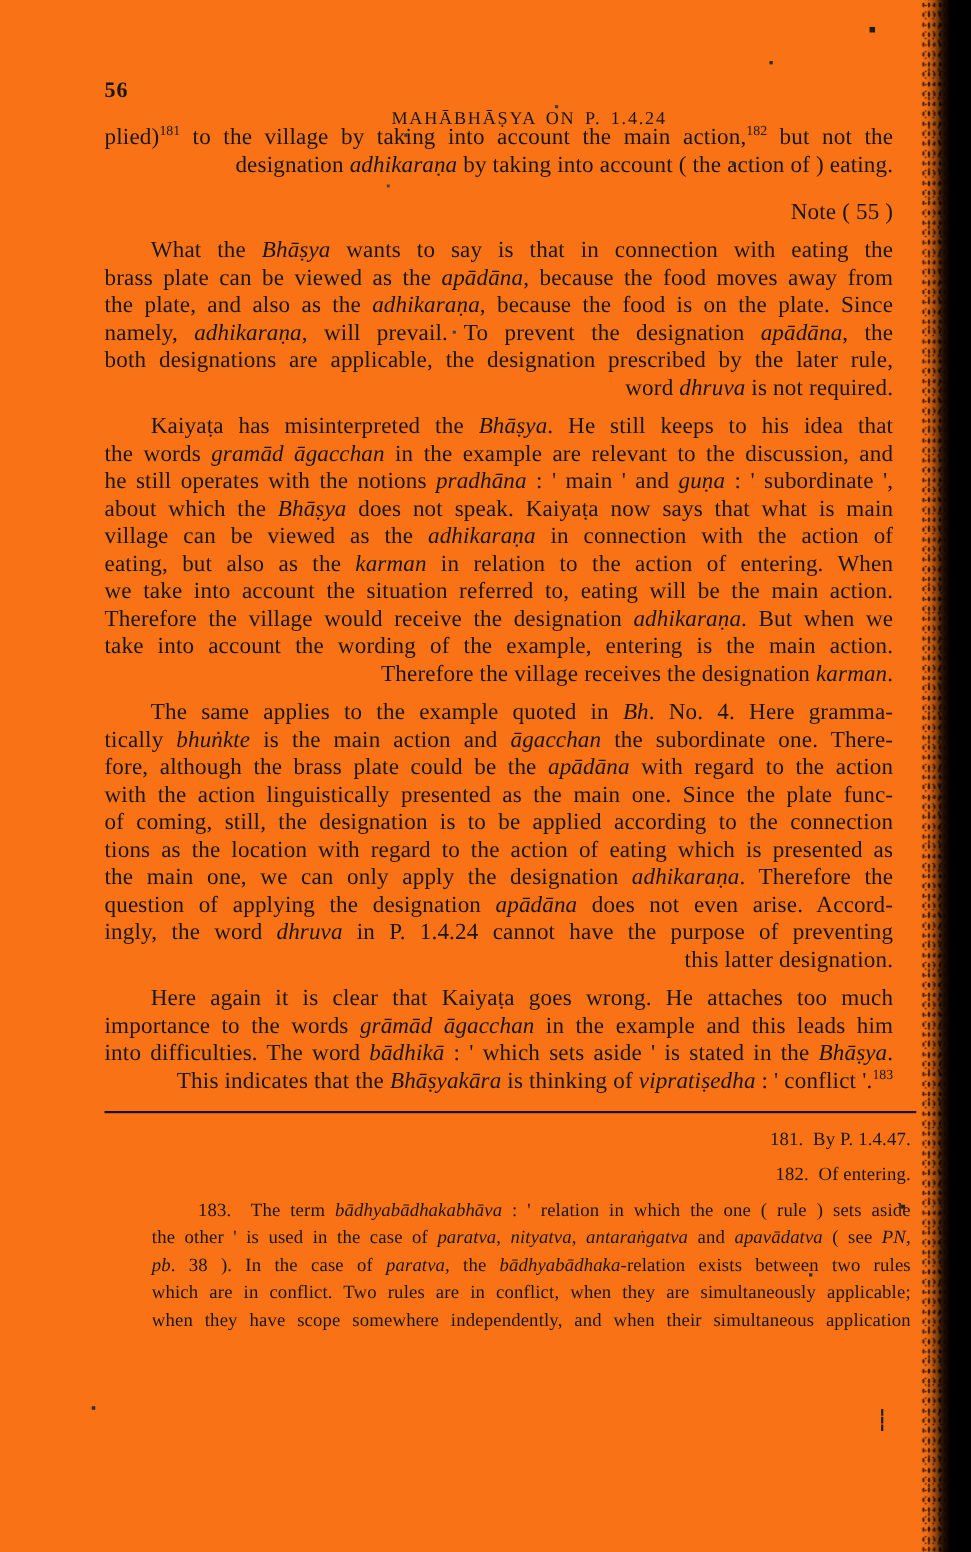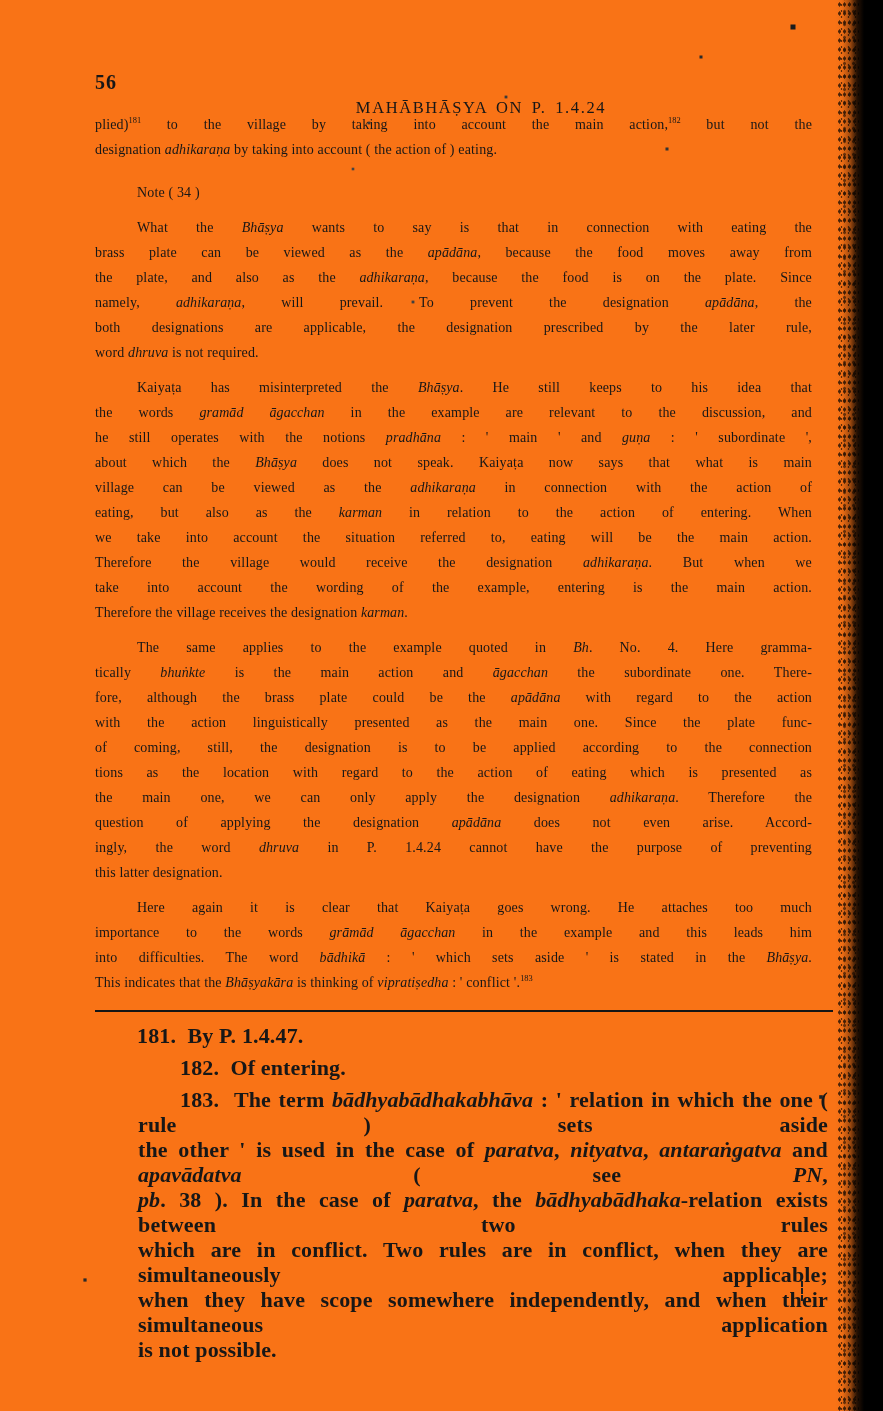--- a/index.html
+++ b/index.html
@@ -58,37 +58,37 @@
     position:absolute; left:0; top:0;
     font-weight:bold; font-size:20px; letter-spacing:1px;
   }
   .running-title {
     position:absolute; left:0; right:-55px; top:2px;
     text-align:center; font-size:16.5px; letter-spacing:1.6px;
     word-spacing:3px;
     margin-top:25px;
   }
 
-  .body-text { font-size:14px; line-height:25px; }
+  .body-text { font-size:21px; line-height:25px; }
   .block { margin:0; padding:0; }
   .block + .block { margin-top:10px; }
   .block.heading { margin-top:18px; margin-bottom:8px; }
 
   .line { text-align:justify; text-align-last:justify; letter-spacing:0.15px; }
-  .line.last { text-align:left; text-align-last:auto; }
+  .line.last { text-align:right; text-align-last:auto; }
   .line.indent { text-indent:42px; }
 
   sup { font-size:0.6em; line-height:0; vertical-align:super; letter-spacing:0; }
   i { letter-spacing:0.1px; }
 
   .footnote-rule {
     margin-top:15px; margin-bottom:11px;
     width:738px; border-top:2.5px solid #151515; height:0;
   }
-  .footnotes { font-size:22px; line-height:25px; width:733px;font-weight:bold; }
+  .footnotes { font-size:17px; line-height:25px; width:733px; }
   .footnotes .block + .block { margin-top:7px;margin-left:43px; }
 </style>
 </head>
 <body style="background: rgb(253, 253, 251); color: rgb(23, 23, 23);">
 
 <div class="page">
   <div class="scan-edge"></div>
   <div class="speckles"></div>
   <div class="dash-mark"></div>
 
@@ -97,21 +97,21 @@
       <span class="pagenum">56</span>
       <span class="running-title">MAHĀBHĀṢYA ON P. 1.4.24</span>
     </div>
 
     <div class="body-text" id="body-text">
         <div class="block paragraph">
           <div class="line">plied)<sup>181</sup> to the village by taking into account the main action,<sup>182</sup> but not the</div>
           <div class="line last">designation <i>adhikaraṇa</i> by taking into account ( the action of ) eating.</div>
         </div>
         <div class="block heading">
-          <div class="line last indent">Note ( 34 )</div>
+          <div class="line last indent">Note ( 55 )</div>
         </div>
         <div class="block paragraph">
           <div class="line indent">What the <i>Bhāṣya</i> wants to say is that in connection with eating the</div>
           <div class="line">brass plate can be viewed as the <i>apādāna</i>, because the food moves away from</div>
           <div class="line">the plate, and also as the <i>adhikaraṇa</i>, because the food is on the plate. Since</div>
           <div class="line">namely, <i>adhikaraṇa</i>, will prevail. To prevent the designation <i>apādāna</i>, the</div>
           <div class="line">both designations are applicable, the designation prescribed by the later rule,</div>
           <div class="line last">word <i>dhruva</i> is not required.</div>
         </div>
         <div class="block paragraph">
@@ -154,17 +154,16 @@
         </div>
         <div class="block paragraph">
           <div class="line last indent">182.&nbsp; Of entering.</div>
         </div>
         <div class="block paragraph">
           <div class="line indent">183.&nbsp; The term <i>bādhyabādhakabhāva</i> : ' relation in which the one ( rule ) sets aside</div>
           <div class="line">the other ' is used in the case of <i>paratva</i>, <i>nityatva</i>, <i>antaraṅgatva</i> and <i>apavādatva</i> ( see <i>PN</i>,</div>
           <div class="line"><i>pb</i>. 38 ). In the case of <i>paratva</i>, the <i>bādhyabādhaka</i>-relation exists between two rules</div>
           <div class="line">which are in conflict. Two rules are in conflict, when they are simultaneously applicable;</div>
           <div class="line">when they have scope somewhere independently, and when their simultaneous application</div>
-          <div class="line last">is not possible.</div>
         </div>
       </div>
   </div>
 </div>
 
 </body></html>

